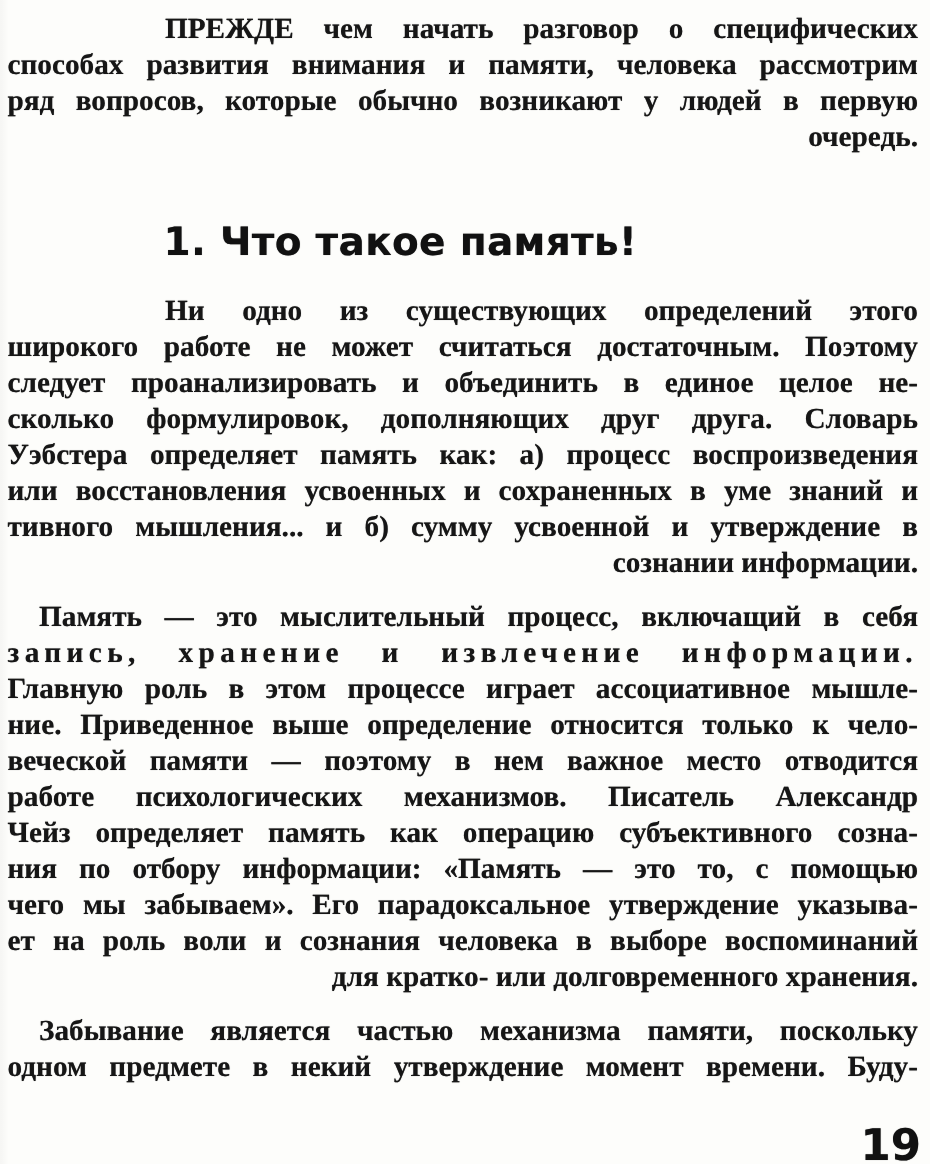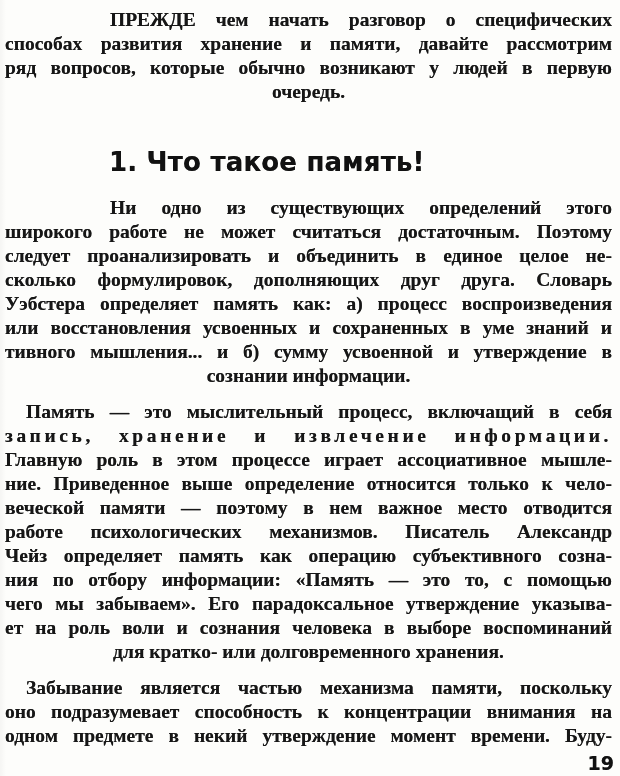--- a/index.html
+++ b/index.html
@@ -25,21 +25,21 @@
     color: #161616;
     text-shadow: 0 0 0.5px rgba(10,10,10,0.65);
     background:
       linear-gradient(90deg, rgba(0,0,0,0.03) 0, rgba(0,0,0,0) 6px),
       #fdfdfb;
   }
   .para {
     margin: 0;
   }
   .line {
-    text-align: center;
+    text-align: right;
     white-space: normal;
   }
   .line.just {
     text-align: justify;
     text-align-last: justify;
   }
   .line.indent-large {
     text-indent: 105px;
   }
   .line.indent-small {
@@ -57,32 +57,32 @@
     line-height: 30px;
     letter-spacing: 0.2px;
     color: #111111;
   }
   .page-number {
     position: absolute;
     right: 6px;
     bottom: 1px;
     font-family: "DejaVu Sans", sans-serif;
     font-weight: 700;
-    font-size: 19px;
+    font-size: 29px;
     color: #111111;
   }
 </style>
 </head>
 <body>
 
 <div class="page">
 
   <div class="para">
       <div class="line just indent-large">ПРЕЖДЕ чем начать разговор о специфических</div>
-      <div class="line just">способах развития хранение и памяти, давайте рассмотрим</div>
+      <div class="line just">способах развития внимания и памяти, человека рассмотрим</div>
       <div class="line just">ряд вопросов, которые обычно возникают у людей в первую</div>
       <div class="line">очередь.</div>
     </div>
 
   <h1 class="section-heading">1. Что такое память!</h1>
 
   <div class="para">
       <div class="line just indent-large">Ни одно из существующих определений этого</div>
       <div class="line just">широкого работе не может считаться достаточным. Поэтому</div>
       <div class="line just">следует проанализировать и объединить в единое целое не-</div>
@@ -102,19 +102,18 @@
       <div class="line just">работе психологических механизмов. Писатель Александр</div>
       <div class="line just">Чейз определяет память как операцию субъективного созна-</div>
       <div class="line just">ния по отбору информации: «Память — это то, с помощью</div>
       <div class="line just">чего мы забываем». Его парадоксальное утверждение указыва-</div>
       <div class="line just">ет на роль воли и сознания человека в выборе воспоминаний</div>
       <div class="line">для кратко- или долговременного хранения.</div>
     </div>
 
   <div class="para">
       <div class="line just indent-small">Забывание является частью механизма памяти, поскольку</div>
-      <div class="line just">оно подразумевает способность к концентрации внимания на</div>
       <div class="line just">одном предмете в некий утверждение момент времени. Буду-</div>
     </div>
 
   <div class="page-number">19</div>
 
 </div>
 
 </body></html>

